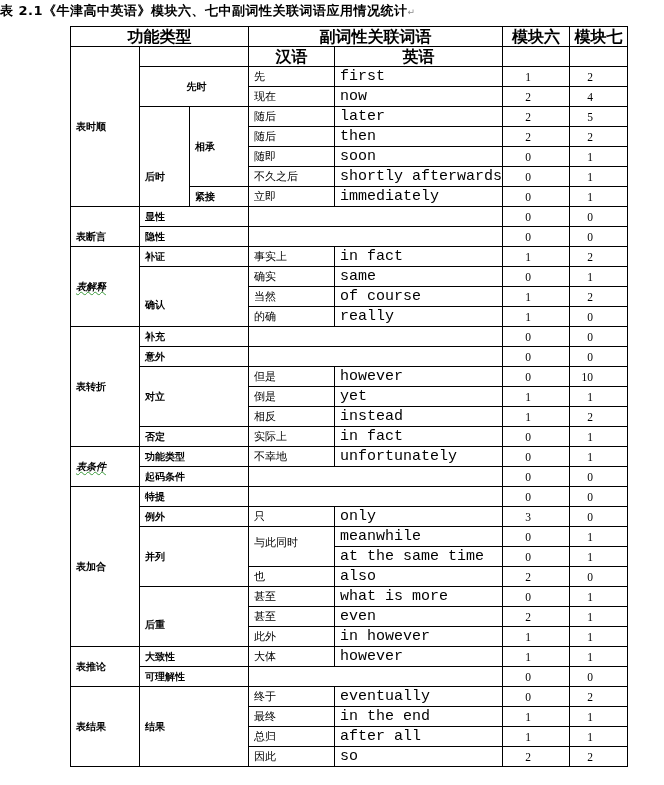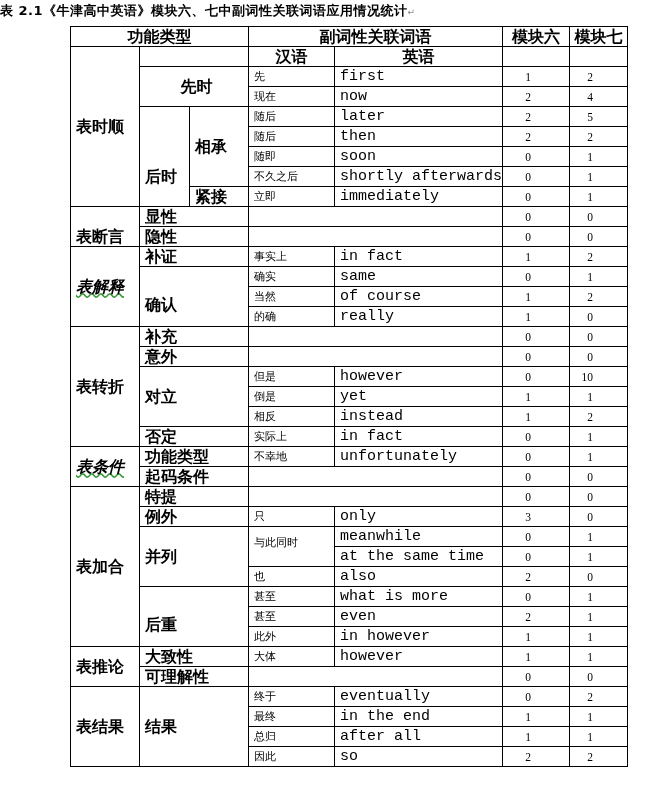--- a/index.html
+++ b/index.html
@@ -2,21 +2,21 @@
 <html><head>
 <meta charset="utf-8">
 <style>
   html, body { margin:0; padding:0; background:#ffffff; }
   body { width:664px; height:785px; position:relative; overflow:hidden; font-family:"DejaVu Serif","Liberation Serif",serif; color:#000; }
   .title { position:absolute; left:0; top:2px; width:568px; text-align:left; font-family:"DejaVu Sans","Liberation Sans",sans-serif; font-weight:bold; font-size:13px; letter-spacing:0.5px; }
   .pm { color:#8a8a8a; font-size:9px; font-weight:normal; }
   table { position:absolute; left:70px; top:26px; border-collapse:collapse; table-layout:fixed; }
   td { border:1px solid #000; padding:0 0 0 5px; height:19px; font-size:11px; line-height:14px; vertical-align:middle; white-space:nowrap; overflow:hidden; }
   td.h { font-family:"DejaVu Sans","Liberation Sans",sans-serif; font-weight:bold; font-size:16px; text-align:center; padding:0;margin-top:8px; }
-  td.cat { font-family:"DejaVu Sans","Liberation Sans",sans-serif; font-weight:bold; font-size:16px; }
+  td.cat { font-family:"DejaVu Sans","Liberation Sans",sans-serif; font-weight:bold; font-size:10px; }
   td.zh { font-family:"DejaVu Sans","Liberation Sans",sans-serif; font-size:11px; }
   td.en { font-family:Liberation Mono, monospace; font-size:15px; }
   td.num { text-align:right; padding-right:38px; font-family:"Liberation Serif",serif; font-size:11.5px; }
   td.num7 { text-align:right; padding-right:34px; font-family:"Liberation Serif",serif; font-size:11.5px; }
   .underline-wavy { text-decoration: underline wavy #3a9a3a; font-style: italic; }
 </style>
 </head>
 <body>
 
 <div class="title"><span>表 2.1《牛津高中英语》模块六、七中副词性关联词语应用情况统计</span><span class="pm">↵</span></div>

